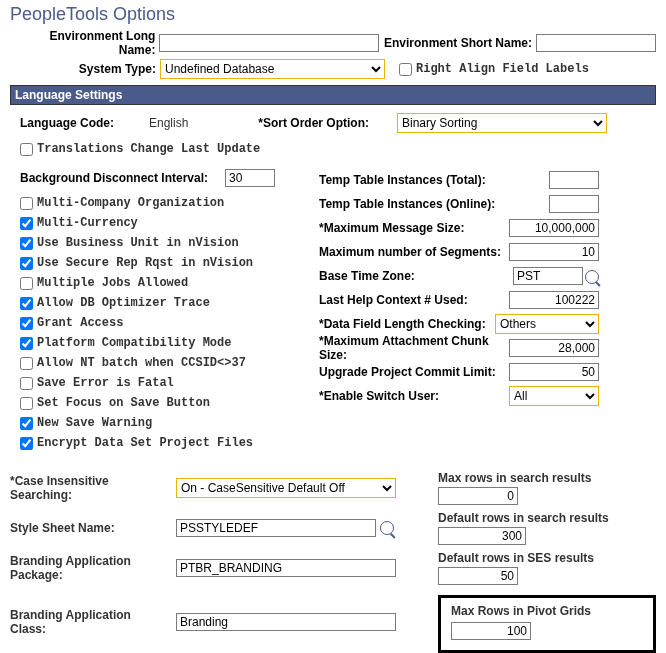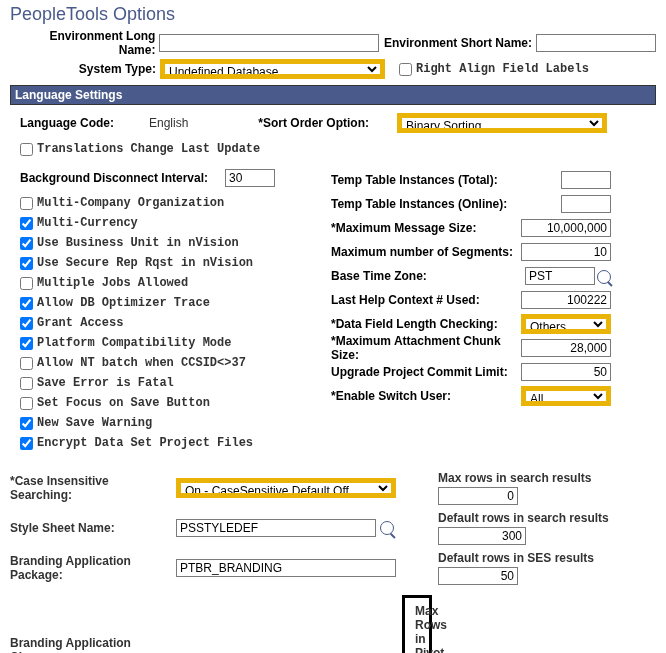--- a/index.html
+++ b/index.html
@@ -33,21 +33,21 @@
     color: #000;
   }
   input[type="text"].field {
     border: 1px solid #7a7a7a;
     height: 18px;
     padding: 1px 3px;
     font-size: 12px;
     background: #fff;
   }
   select.field {
-    border: 5px solid #eab308;
+    border: 1px solid #eab308;
     height: 20px;
     font-size: 12px;
     background: #fff;
   }
   .checkbox-wrap {
     display: flex;
     align-items: center;
     height: 20px;
   }
   .checkbox-wrap input { margin: 0 4px 0 0; }
@@ -57,21 +57,21 @@
     font-weight: bold;
     font-size: 12px;
     padding: 2px 4px;
     border: 1px solid #333;
     margin: 6px 0 4px 0;
     font-style: italic;
   }
   .section-bar { font-style: normal; }
   .cols {
     display: flex;
-    gap: 56px;
+    gap: 44px;
   }
   .left-col, .right-col {
     display: flex;
     flex-direction: column;
     gap: 2px;
   }
   .right-col .row2 {
     display: flex;
     align-items: center;
     justify-content: space-between;
@@ -247,21 +247,21 @@
       <div class="row2">
         <span class="rlbl">Base Time Zone:</span>
         <span class="rval"><input type="text" class="field num-field" value="PST" style="width: 70px; text-align: left;"><span class="lookup"></span></span>
       </div>
       <div class="row2">
         <span class="rlbl">Last Help Context # Used:</span>
         <span class="rval"><input type="text" class="field num-field" value="100222" style="width: 90px;"></span>
       </div>
       <div class="row2">
         <span class="rlbl">*Data Field Length Checking:</span>
-        <span class="rval"><select class="field" style="width: 90px;"><option>Others</option></select></span>
+        <span class="rval"><select class="field" style="width: 104px;"><option>Others</option></select></span>
       </div>
       <div class="row2">
         <span class="rlbl">*Maximum Attachment Chunk Size:</span>
         <span class="rval"><input type="text" class="field num-field" value="28,000" style="width: 90px;"></span>
       </div>
       <div class="row2">
         <span class="rlbl">Upgrade Project Commit Limit:</span>
         <span class="rval"><input type="text" class="field num-field" value="50" style="width: 90px;"></span>
       </div>
       <div class="row2">
@@ -294,18 +294,19 @@
 
   <div class="blbl">Branding Application Package:</div>
   <input class="field" style="width: 220px; text-align: left;" type="text" value="PTBR_BRANDING">
   <div></div>
   <div class="bottom-right">
     <span class="brlbl">Default rows in SES results</span>
     <input class="field num-field" style="width: 80px;" type="text" value="50">
   </div>
 
   <div class="blbl">Branding Application Class:</div>
+  <input class="field" style="width: 220px; text-align: left;" type="text" value="Branding">
   <div></div>
   <div class="highlight-box">
     <div class="brlbl" style="font-weight:bold;margin-bottom:4px">Max Rows in Pivot Grids</div>
     <input class="field num-field" style="width: 80px;" type="text" value="100">
   </div>
 </div>
 
 </body></html>

